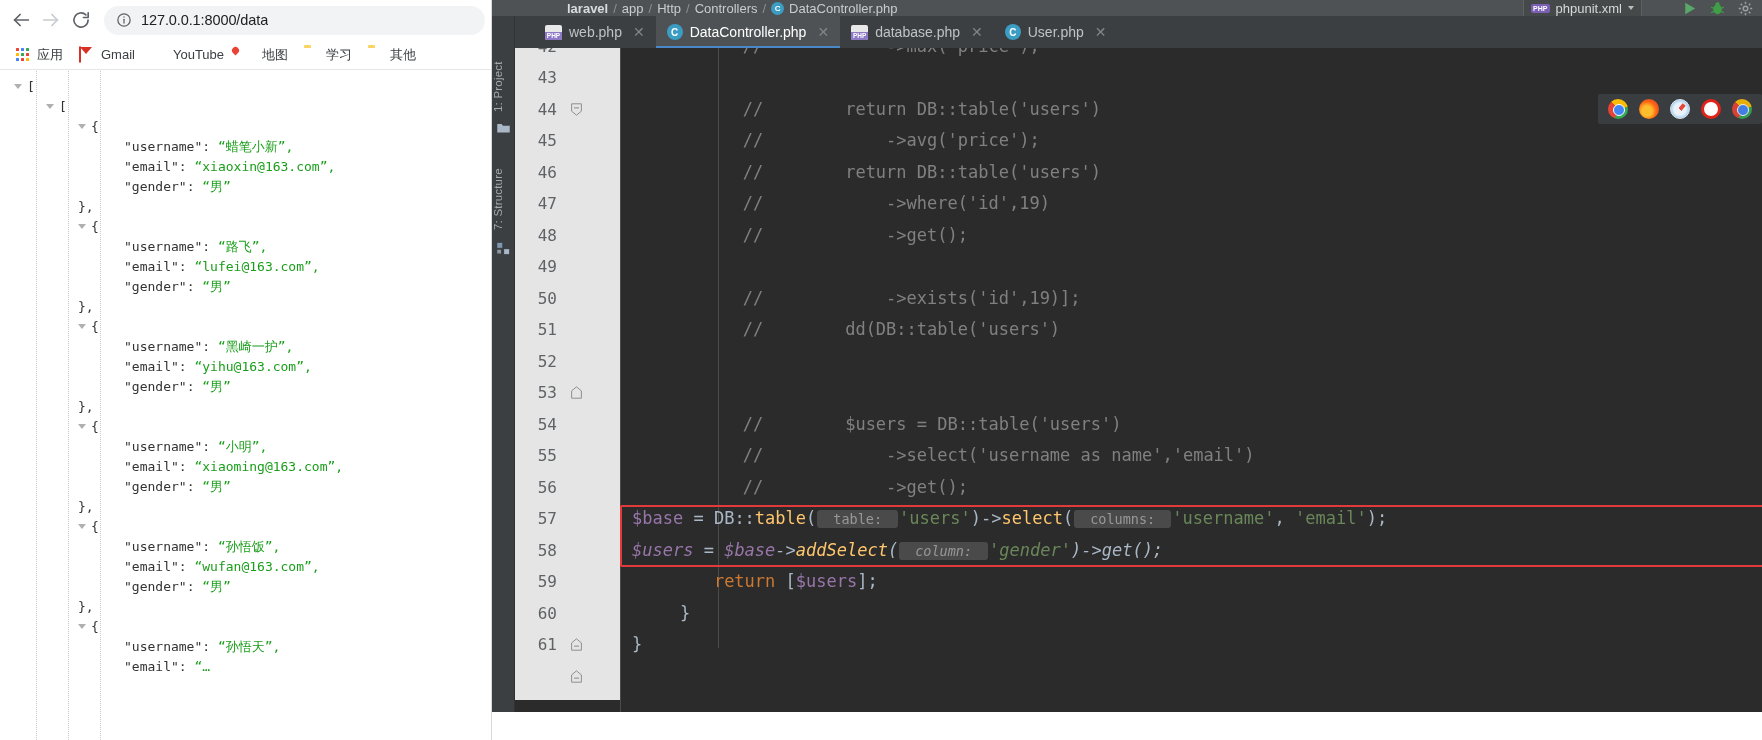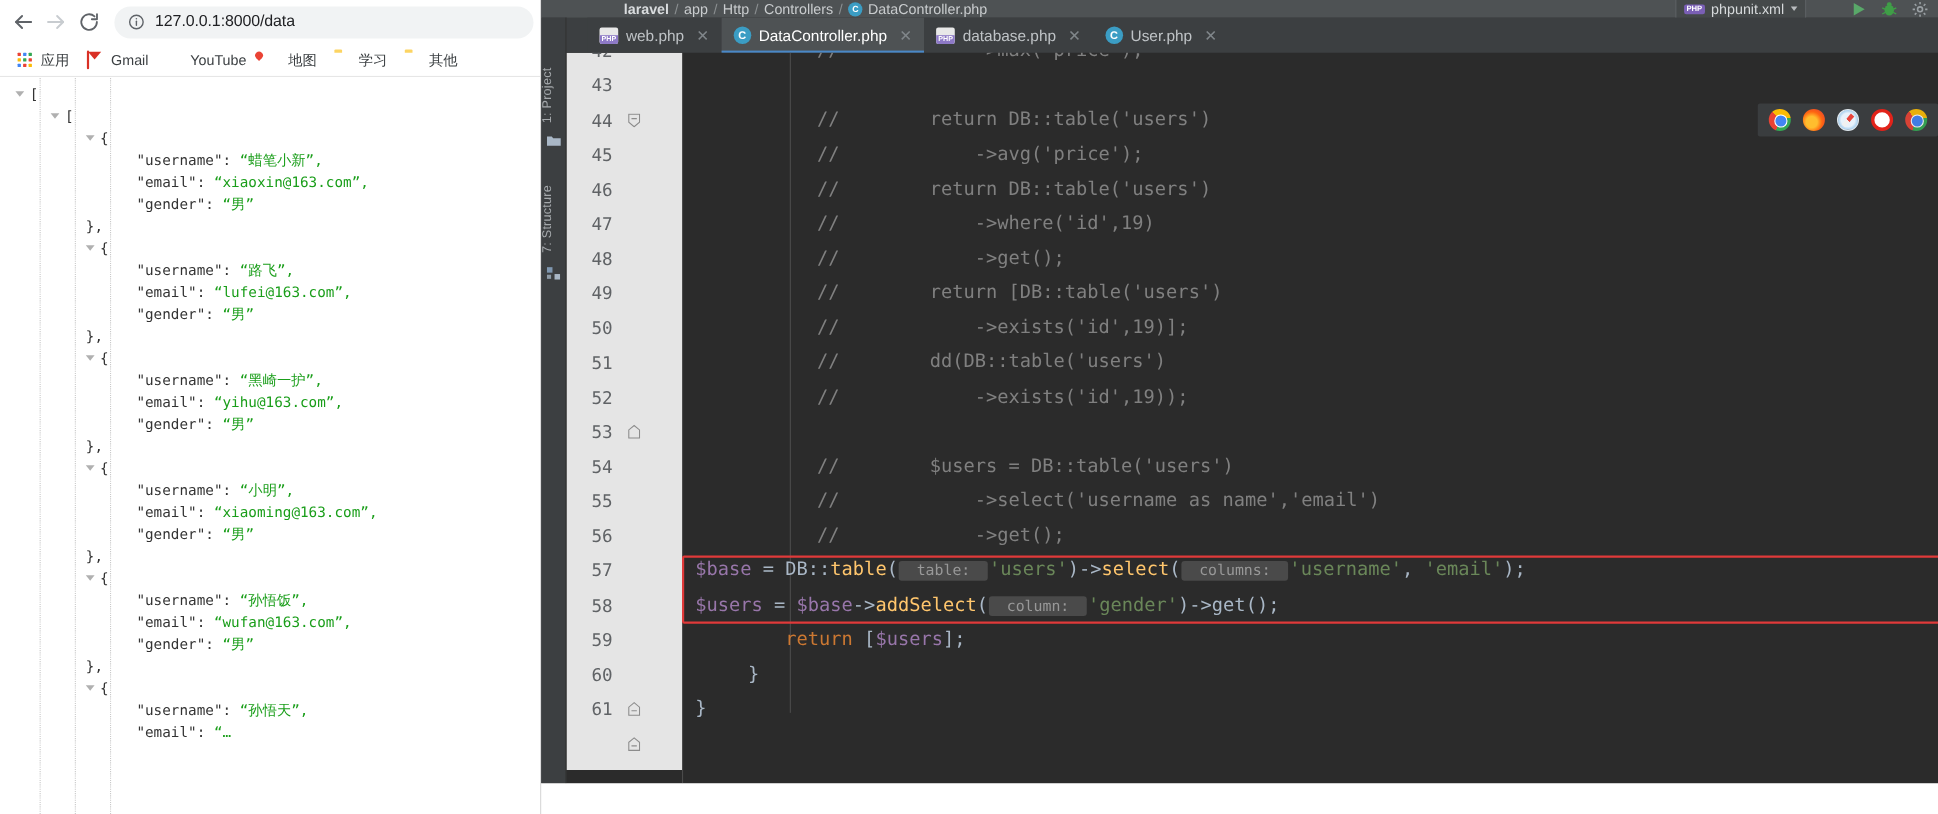--- a/index.html
+++ b/index.html
@@ -551,32 +551,30 @@
         <div class="indent-guide" style="left:0px; top:0; bottom:0;"></div>
         <div class="indent-guide" style="left:98px; top:0; height:600px;"></div>
 
         <div class="cline" style="top:-17px"><span class="cm">            //            -&gt;max('price');</span></div>
         <div class="cline" style="top:14px"><span class="cm"></span></div>
         <div class="cline" style="top:46px"><span class="cm">            //        return DB::table('users')</span></div>
         <div class="cline" style="top:77px"><span class="cm">            //            -&gt;avg('price');</span></div>
         <div class="cline" style="top:109px"><span class="cm">            //        return DB::table('users')</span></div>
         <div class="cline" style="top:140px"><span class="cm">            //            -&gt;where('id',19)</span></div>
         <div class="cline" style="top:172px"><span class="cm">            //            -&gt;get();</span></div>
-        <div class="cline" style="top:203px"><span class="cm">            //        return [DB::table('users')</span></div>
         <div class="cline" style="top:235px"><span class="cm">            //            -&gt;exists('id',19)];</span></div>
         <div class="cline" style="top:266px"><span class="cm">            //        dd(DB::table('users')</span></div>
-        <div class="cline" style="top:298px"><span class="cm">            //            -&gt;exists('id',19));</span></div>
         <div class="cline" style="top:329px"><span class="cm"></span></div>
         <div class="cline" style="top:361px"><span class="cm">            //        $users = DB::table('users')</span></div>
         <div class="cline" style="top:392px"><span class="cm">            //            -&gt;select('username as name','email')</span></div>
         <div class="cline" style="top:424px"><span class="cm">            //            -&gt;get();</span></div>
 
         <div class="cline" style="top:455px; padding-left:12px;"><span class="var">$base</span><span class="pl"> = </span><span class="pl">DB::</span><span class="fn">table</span><span class="pl">(</span><span class="hint">table:</span><span class="st">'users'</span><span class="pl">)-&gt;</span><span class="fn">select</span><span class="pl">(</span><span class="hint">columns:</span><span class="st">'username'</span><span class="pl">, </span><span class="st">'email'</span><span class="pl">);</span></div>
 
-        <div class="cline" style="top:487px; padding-left:12px;"><span class="var">$users</span><span class="pl"> = </span><span class="var">$base</span><span class="pl">-&gt;</span><span class="fn">addSelect</span><span class="pl">(</span><span class="hint">column:</span><span class="st">'gender'</span><span class="pl">)-&gt;get();</span></div>
+        <div class="cline" style="top:487px; padding-left:12px;font-style:italic;"><span class="var">$users</span><span class="pl"> = </span><span class="var">$base</span><span class="pl">-&gt;</span><span class="fn">addSelect</span><span class="pl">(</span><span class="hint">column:</span><span class="st">'gender'</span><span class="pl">)-&gt;get();</span></div>
 
         <div class="cline" style="top:518px; padding-left:12px;"><span class="pl">        </span><span class="kw">return</span><span class="pl"> [</span><span class="var">$users</span><span class="pl">];</span></div>
 
         <div class="cline" style="top:550px; padding-left:12px;"><span class="pl" style="padding-left:48px;">}</span></div>
         <div class="cline" style="top:581px; padding-left:12px;"><span class="pl">}</span></div>
 
         <div class="hl-box" style="left:0px; top:457px; right:-2px; height:62px;"></div>
       </div>
 
       <div class="preview-strip">

